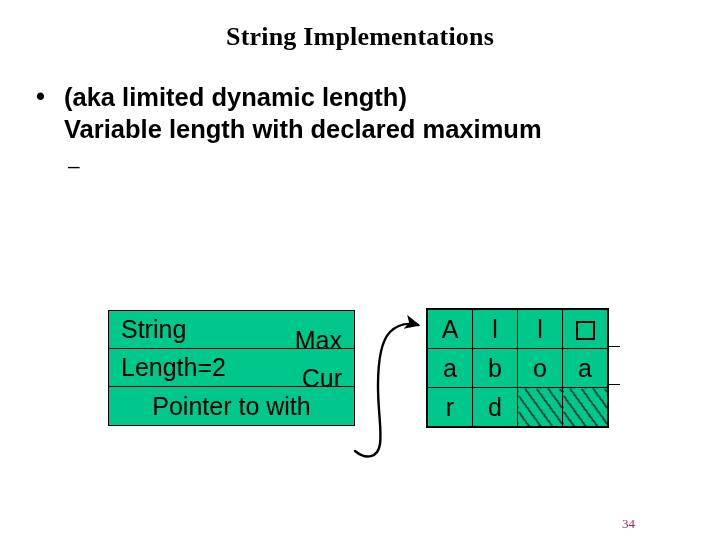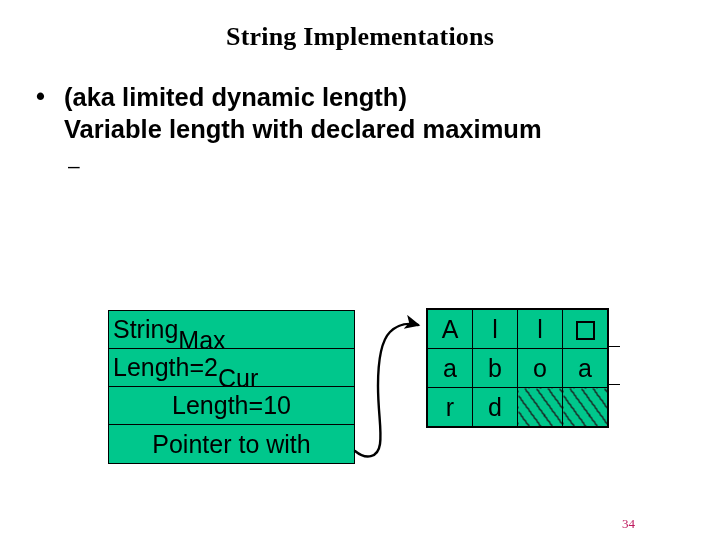--- a/index.html
+++ b/index.html
@@ -92,21 +92,22 @@
     align-items: center;
     font-size: 25px;
     font-weight: normal;
     color: #000000;
     white-space: nowrap;
   }
   .desc-row:last-child {
     border-bottom: none;
   }
   .desc-row.split {
-    padding: 0 4px;
+    justify-content: space-between;
+    padding: 0 12px;
   }
   .desc-row.center {
     justify-content: center;
   }
   .desc-row .cellL { text-align: left; }
   .desc-row .cellR { text-align: right; margin-top: 21px; }
 
   
   #chargrid {
     position: absolute;
@@ -206,23 +207,20 @@
     <div class="desc-row split">
       <span class="cellL">String</span>
       <span class="cellR">Max</span>
     </div>
 
     <div class="desc-row split">
       <span class="cellL">Length=2</span>
       <span class="cellR">Cur</span>
     </div>
 
-    <div class="desc-row center">
-      <span>Length=10</span>
-    </div>
 
     <div class="desc-row center">
       <span>Pointer to with</span>
     </div>
 
   </div>
 
   <svg id="arrow-svg" viewBox="0 0 90 150" xmlns="http://www.w3.org/2000/svg">
     <defs>
       <marker id="arrowhead" markerWidth="7" markerHeight="7" refX="5.4" refY="3" orient="auto">

